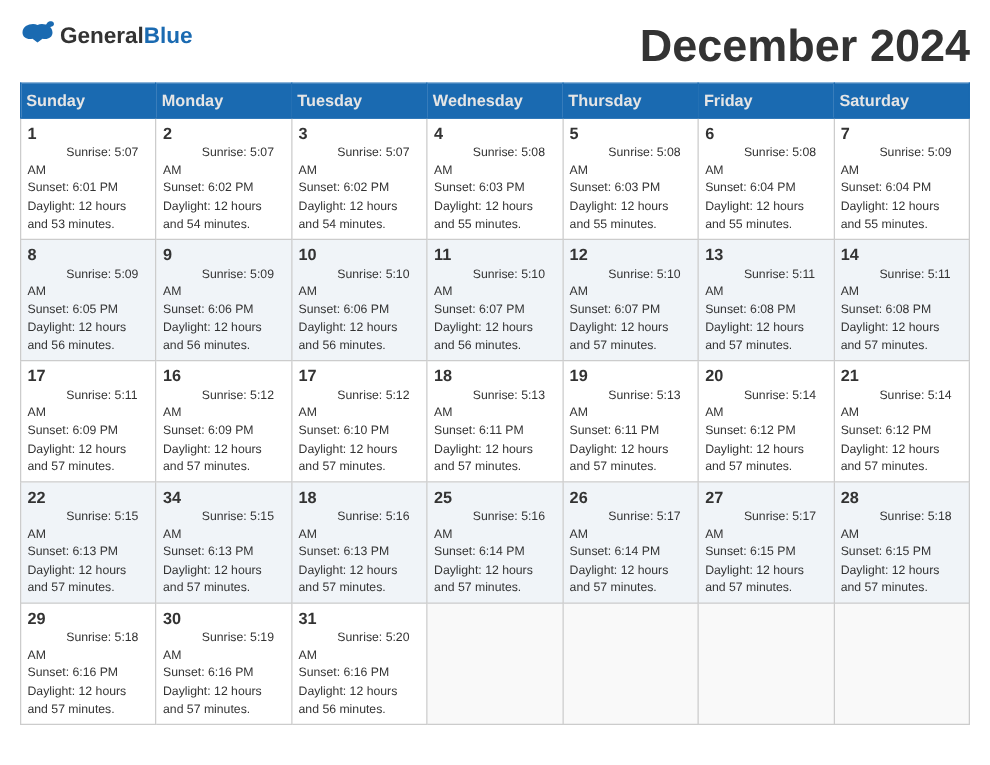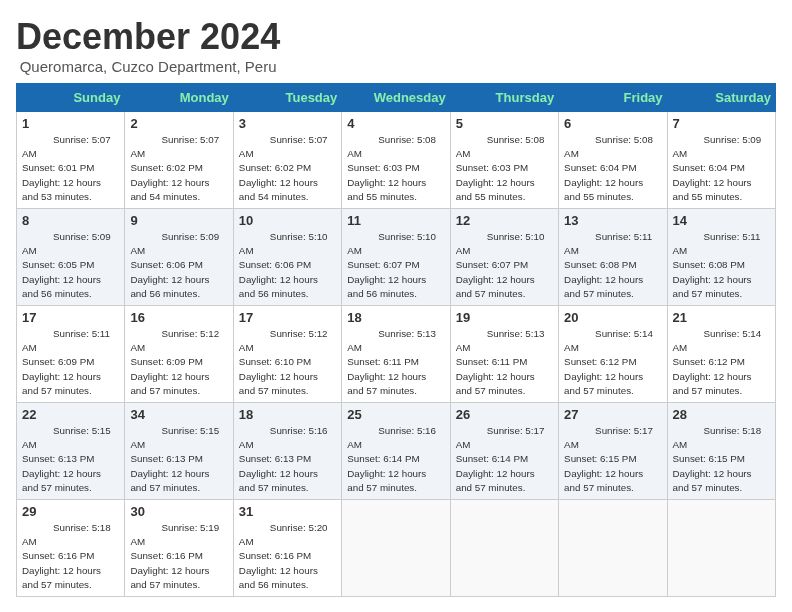--- a/index.html
+++ b/index.html
@@ -47,23 +47,23 @@
       font-size: 15px;
       color: #555;
     }
     .calendar-table {
       width: 100%;
       border-collapse: collapse;
       font-size: 10.5px;
     }
     .calendar-table th {
       background: #1a6ab1;
-      color: #86efac;
+      color: #e5e5e5;
       padding: 6px 4px;
-      text-align: right;
+      text-align: left;
       font-size: 13px;
       font-weight: bold;
       border: 1px solid #1a6ab1;
     }
     .calendar-table td {
       border: 1px solid #ccc;
       vertical-align: top;
       padding: 4px 5px;
       width: calc(100% / 7);
       min-height: 72px;
@@ -86,23 +86,31 @@
       margin-left: 31px;
     }
     .empty-cell {
       background: #f9f9f9 !important;
     }
   </style>
 </head>
 <body>
 
 <div class="header-area">
+  <div class="logo">
+    <svg class="logo-bird" viewBox="0 0 28 24" xmlns="http://www.w3.org/2000/svg">
+      <path d="M14 4 C18 2, 26 4, 26 10 C26 14, 22 16, 18 15 L14 18 L10 15 C6 16, 2 14, 2 10 C2 4, 10 2, 14 4 Z" fill="#1a6ab1"></path>
+      <path d="M22 2 C24 0, 28 1, 27 4 C26 6, 22 6, 20 5 Z" fill="#1a6ab1"></path>
+    </svg>
+    <div>
+      <span class="logo-text-general">General</span><span class="logo-text-blue">Blue</span>
+    </div>
+  </div>
   <div class="title-area">
     <div class="month-title">December 2024</div>
-    <div class="subtitle">Queromarca, Cuzco Department, Peru</div>
   </div>
 </div>
 
 <table class="calendar-table">
   <thead>
     <tr>
     <th>Sunday</th>
         <th>Monday</th>
         <th>Tuesday</th>
         <th>Wednesday</th>

